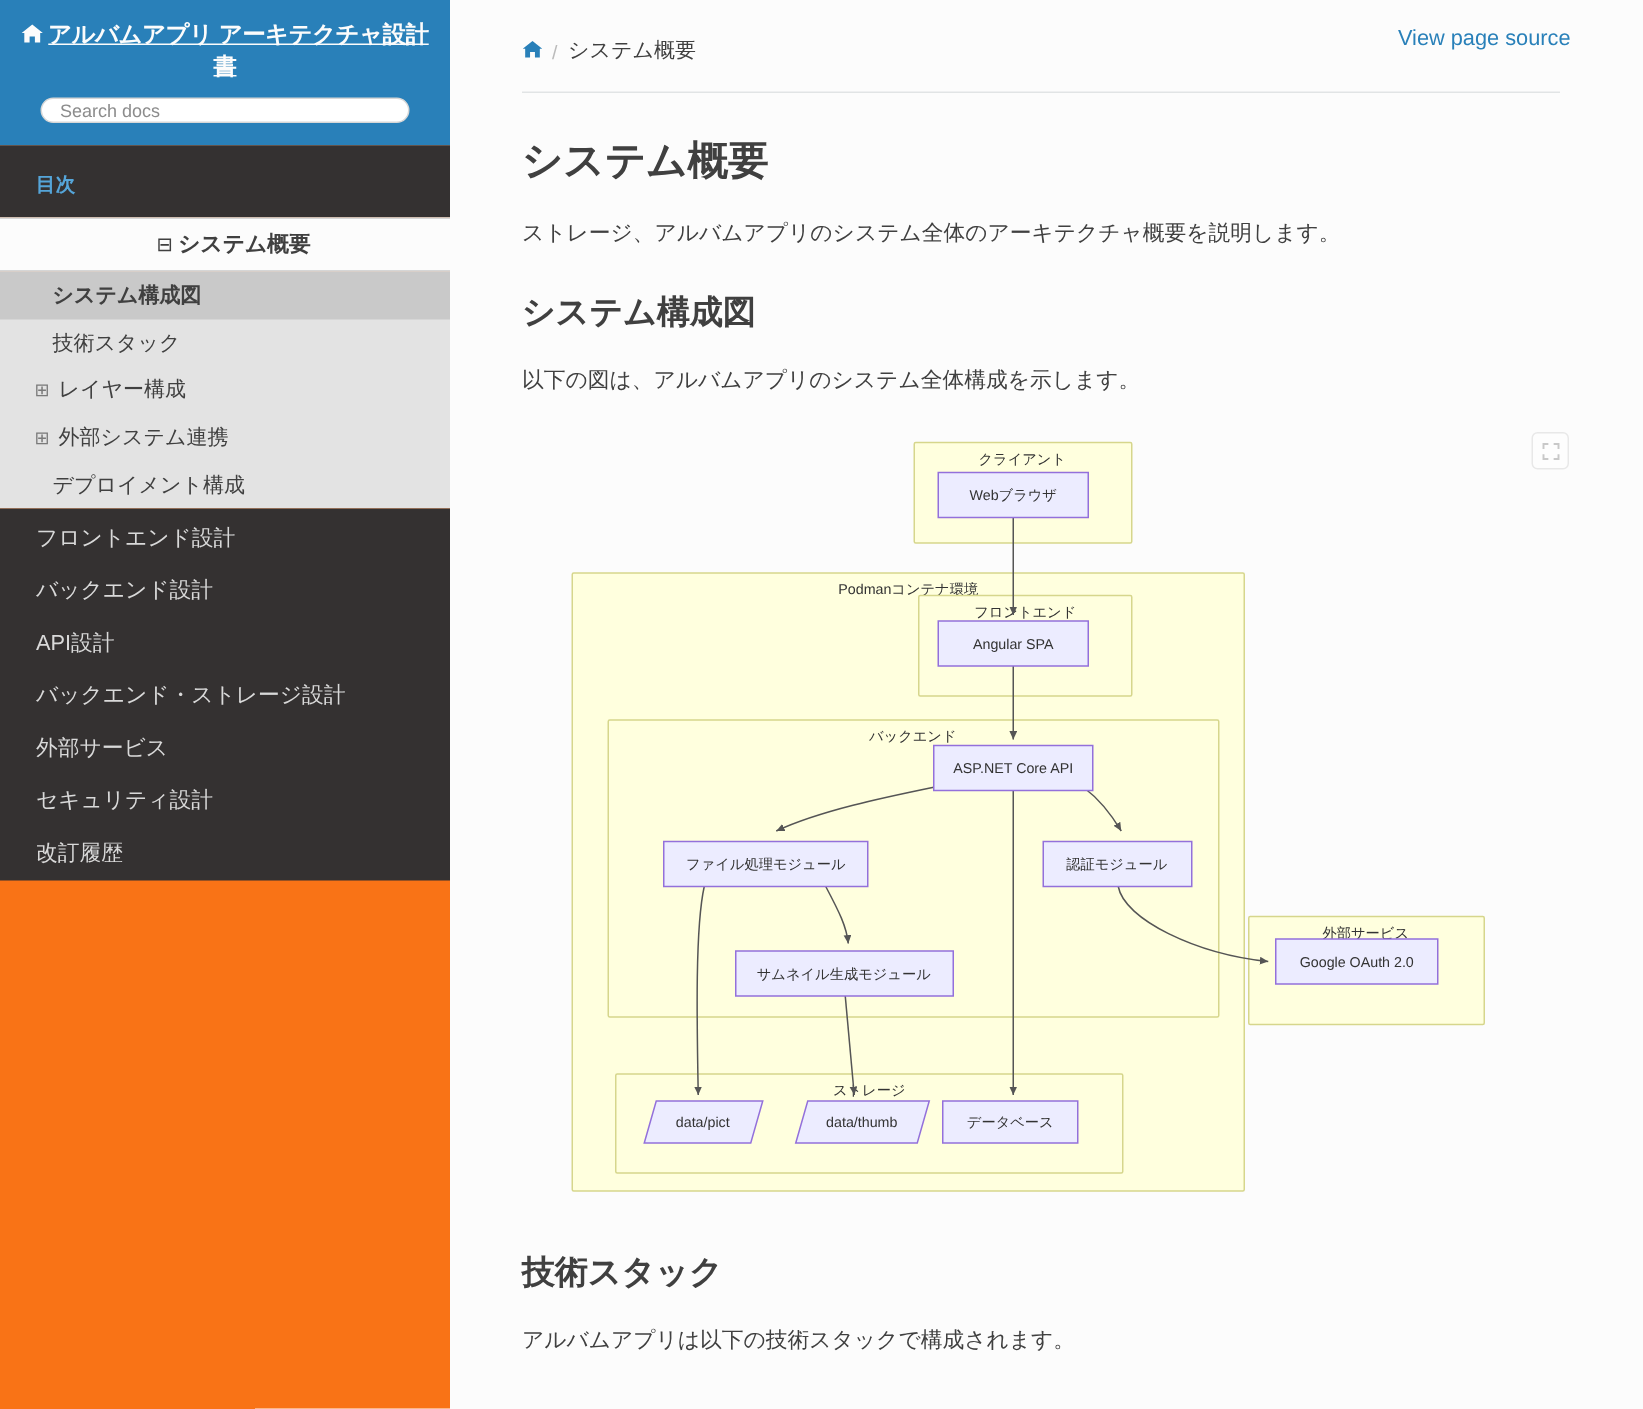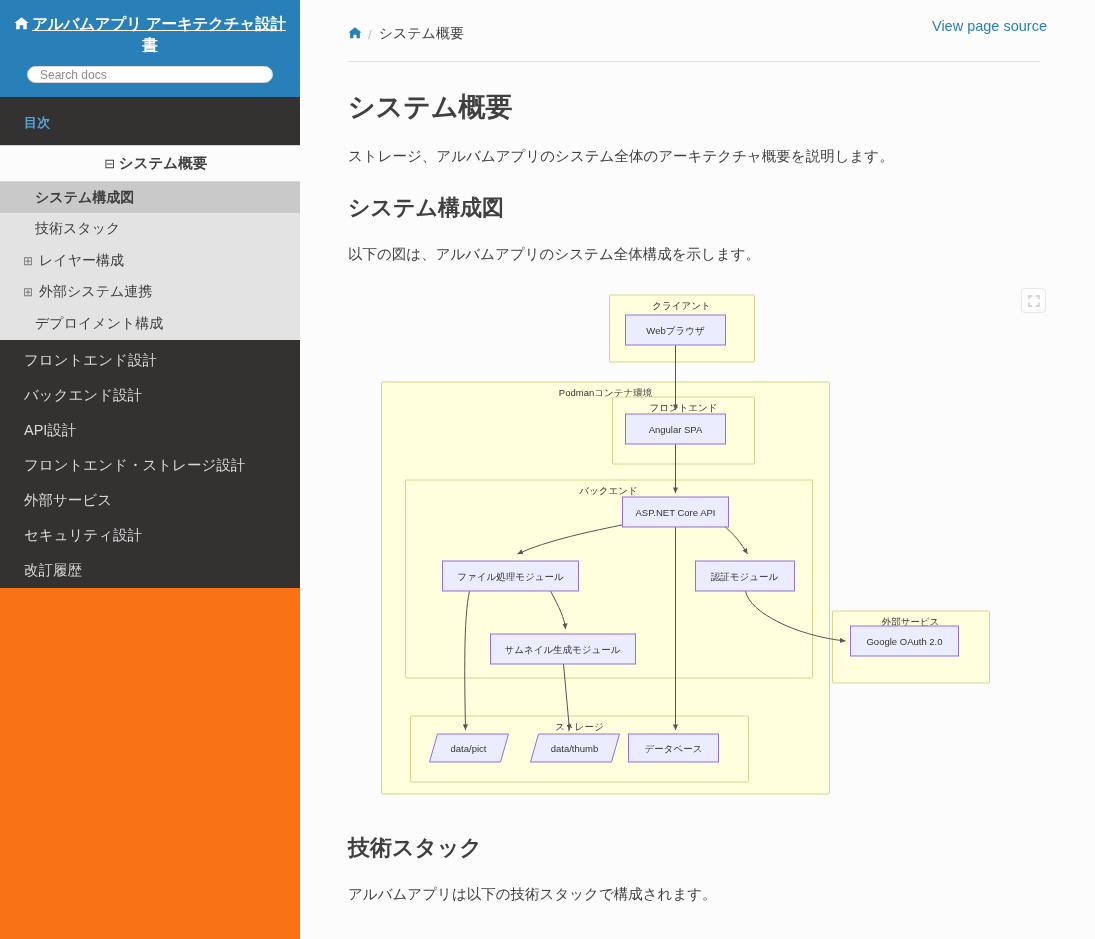--- a/index.html
+++ b/index.html
@@ -241,21 +241,21 @@
       </a>
       <a class="nav-l2 lvl-indent" href="#">
         <span>デプロイメント構成</span>
       </a>
     </div>
 
     <div id="nav-tail">
       <a class="nav-tail-item" href="#"><span>フロントエンド設計</span></a>
       <a class="nav-tail-item" href="#"><span>バックエンド設計</span></a>
       <a class="nav-tail-item" href="#"><span>API設計</span></a>
-      <a class="nav-tail-item" href="#"><span>フロントエンド・ストレージ設計</span></a>
+      <a class="nav-tail-item" href="#"><span>バックエンド・ストレージ設計</span></a>
       <a class="nav-tail-item" href="#"><span>外部サービス</span></a>
       <a class="nav-tail-item" href="#"><span>セキュリティ設計</span></a>
       <a class="nav-tail-item" href="#"><span>改訂履歴</span></a>
     </div>
   </div>
 </nav>
 
 <main id="main">
 
   <div id="breadcrumbs-wrap">

